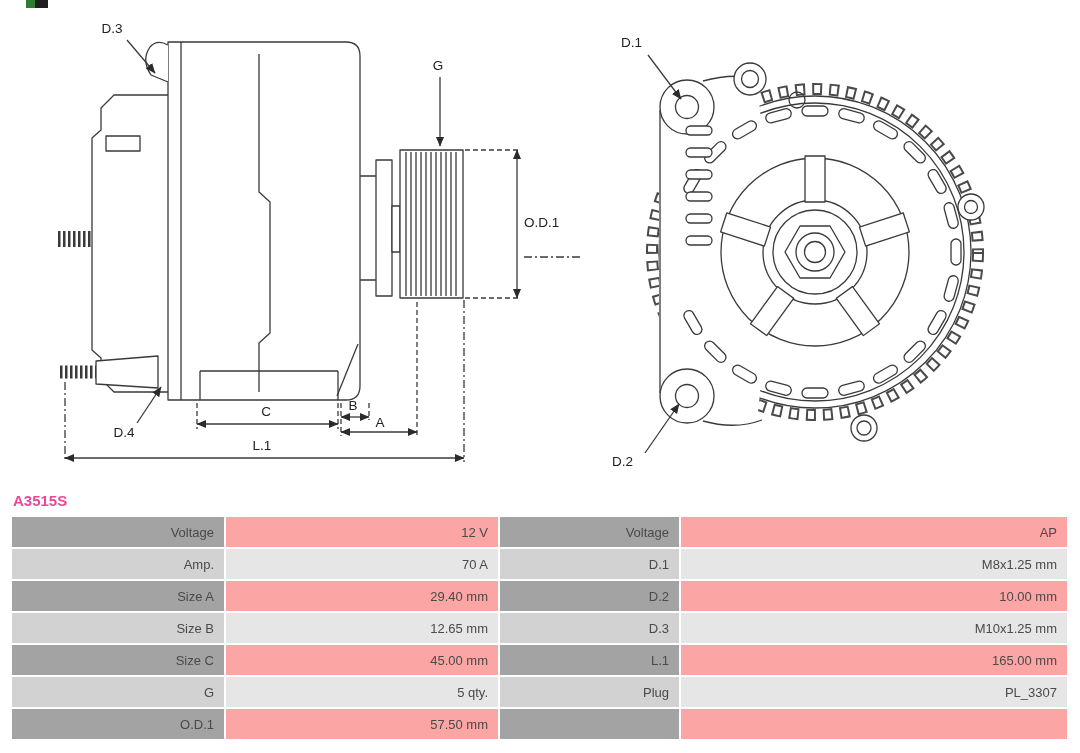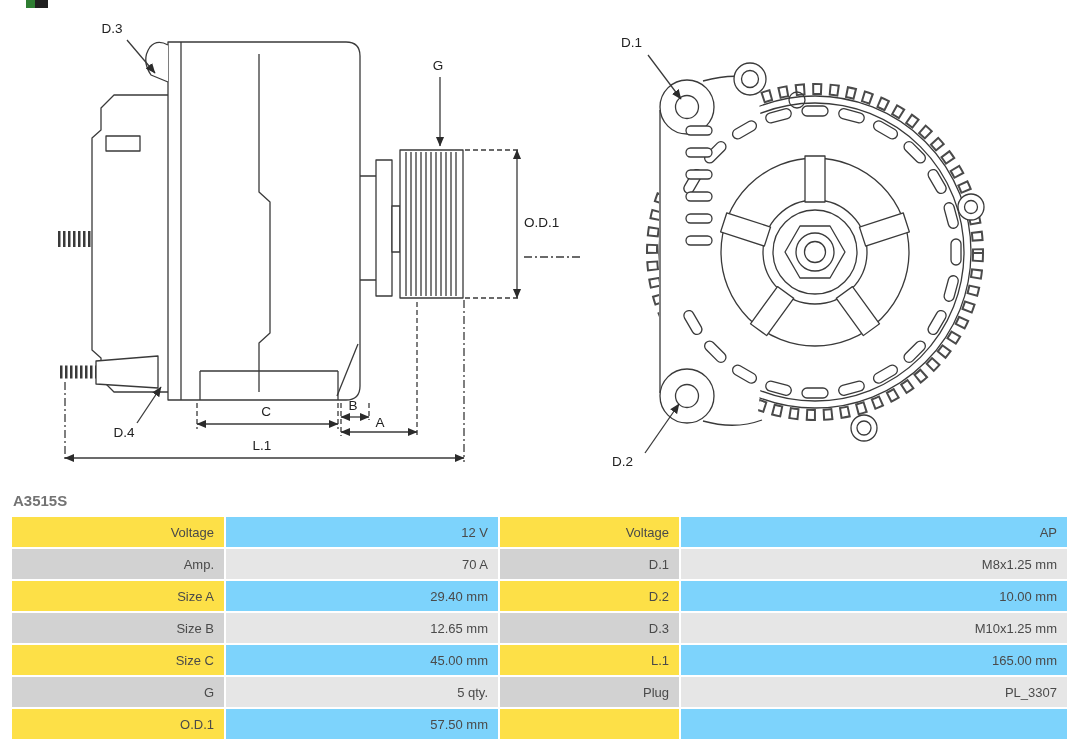--- a/index.html
+++ b/index.html
@@ -8,35 +8,35 @@
     font-family:"Liberation Sans",sans-serif;
   }
   .corner-art{position:absolute;left:26px;top:0;display:flex;height:8px;}
   .corner-art .g{width:9px;height:8px;background:#2e7d32;}
   .corner-art .k{width:13px;height:8px;background:#1f1f1f;}
 
   .drawing{position:relative;width:1080px;height:485px;}
   svg text{font-family:"Liberation Sans",sans-serif;font-size:13.5px;fill:#222;}
 
   .part-number{
-    color:#737373;font-weight:bold;font-size:15px;
+    color:#ec4899;font-weight:bold;font-size:15px;
     margin:7px 0 6px 13px;
   }
 
   table.specs{
     width:1059px;margin-left:10px;
     border-collapse:separate;border-spacing:2px;table-layout:fixed;
     font-size:13px;color:#4a4a4a;
   }
   table.specs td{
     height:30px;padding:0 10px 0 0;text-align:right;vertical-align:middle;
     overflow:hidden;white-space:nowrap;
   }
-  td.lbl{background:#fde047;}
-  td.val{background:#7dd3fc;}
+  td.lbl{background:#a3a3a3;}
+  td.val{background:#fca5a5;}
   tr:nth-child(even) td.lbl{background:#d2d2d2;}
   tr:nth-child(even) td.val{background:#e6e6e6;}
 </style>
 </head>
 <body>
 
 <div class="corner-art">
   <span class="g"></span>
   <span class="k"></span>
 </div>

